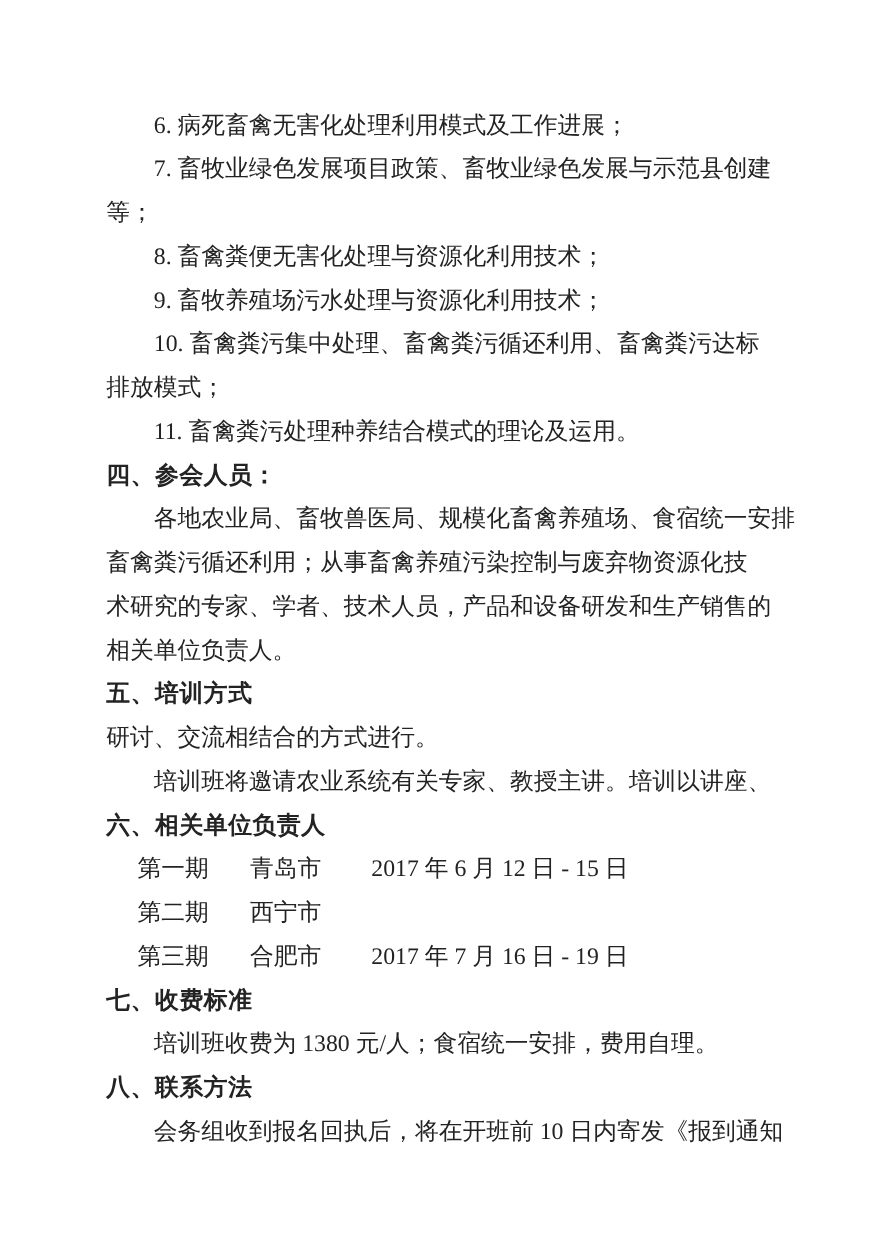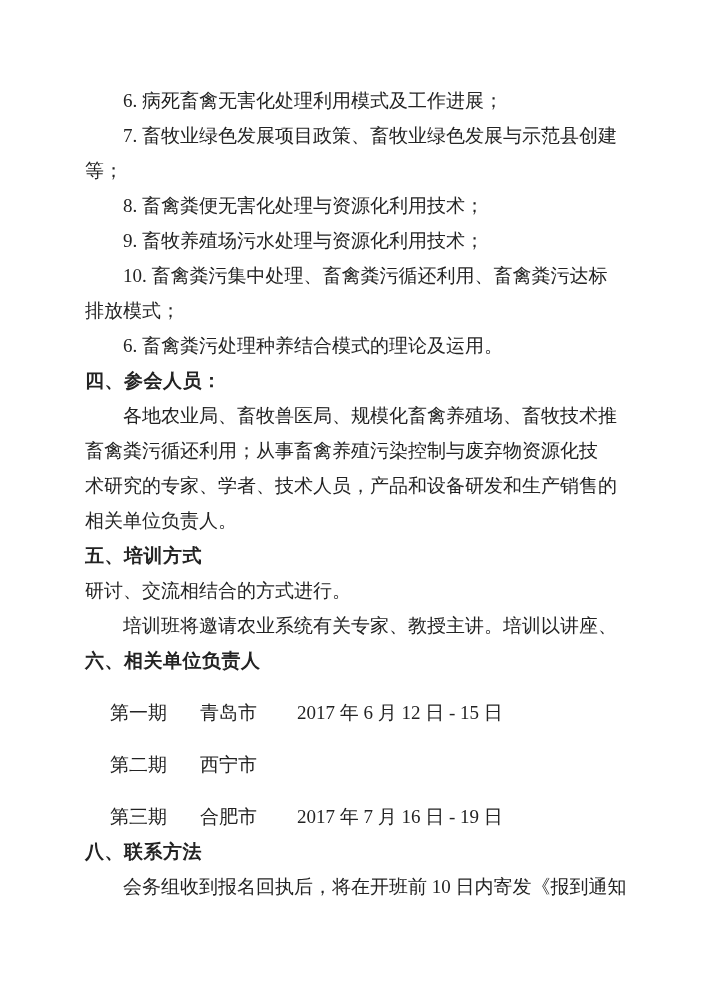--- a/index.html
+++ b/index.html
@@ -31,21 +31,20 @@
   .indent {
     padding-left: 38px;
   }
   .heading {
     font-weight: 700;
     font-family: "Liberation Sans", "DejaVu Sans", sans-serif;
     letter-spacing: 0.5px;
   }
   .sched {
     display: flex;
-    margin-top: 17px;
   }
   .s-session {
     margin-left: 25px;
     width: 90px;
   }
   .s-city {
     width: 97px;
   }
   .s-date {
     flex: 1;
@@ -56,29 +55,31 @@
 
 <div class="page">
   <div class="content">
       <div class="line indent">6. 病死畜禽无害化处理利用模式及工作进展；</div>
       <div class="line indent">7. 畜牧业绿色发展项目政策、畜牧业绿色发展与示范县创建</div>
       <div class="line">等；</div>
       <div class="line indent">8. 畜禽粪便无害化处理与资源化利用技术；</div>
       <div class="line indent">9. 畜牧养殖场污水处理与资源化利用技术；</div>
       <div class="line indent">10. 畜禽粪污集中处理、畜禽粪污循还利用、畜禽粪污达标</div>
       <div class="line">排放模式；</div>
-      <div class="line indent">6. 畜禽粪污处理种养结合模式的理论及运用。</div>
+      <div class="line indent">11. 畜禽粪污处理种养结合模式的理论及运用。</div>
       <div class="line heading">四、参会人员：</div>
-      <div class="line indent">各地农业局、畜牧兽医局、规模化畜禽养殖场、畜牧技术推</div>
+      <div class="line indent">各地农业局、畜牧兽医局、规模化畜禽养殖场、食宿统一安排</div>
       <div class="line">畜禽粪污循还利用；从事畜禽养殖污染控制与废弃物资源化技</div>
       <div class="line">术研究的专家、学者、技术人员，产品和设备研发和生产销售的</div>
       <div class="line">相关单位负责人。</div>
       <div class="line heading">五、培训方式</div>
       <div class="line">研讨、交流相结合的方式进行。</div>
       <div class="line indent">培训班将邀请农业系统有关专家、教授主讲。培训以讲座、</div>
       <div class="line heading">六、相关单位负责人</div>
       <div class="line sched"><span class="s-session">第一期</span><span class="s-city">青岛市</span><span class="s-date">2017 年 6 月 12 日 - 15 日</span></div>
       <div class="line sched"><span class="s-session">第二期</span><span class="s-city">西宁市</span></div>
       <div class="line sched"><span class="s-session">第三期</span><span class="s-city">合肥市</span><span class="s-date">2017 年 7 月 16 日 - 19 日</span></div>
+      <div class="line heading">七、收费标准</div>
+      <div class="line indent">培训班收费为 1380 元/人；食宿统一安排，费用自理。</div>
       <div class="line heading">八、联系方法</div>
       <div class="line indent">会务组收到报名回执后，将在开班前 10 日内寄发《报到通知</div>
     </div>
 </div>
 
 </body></html>

